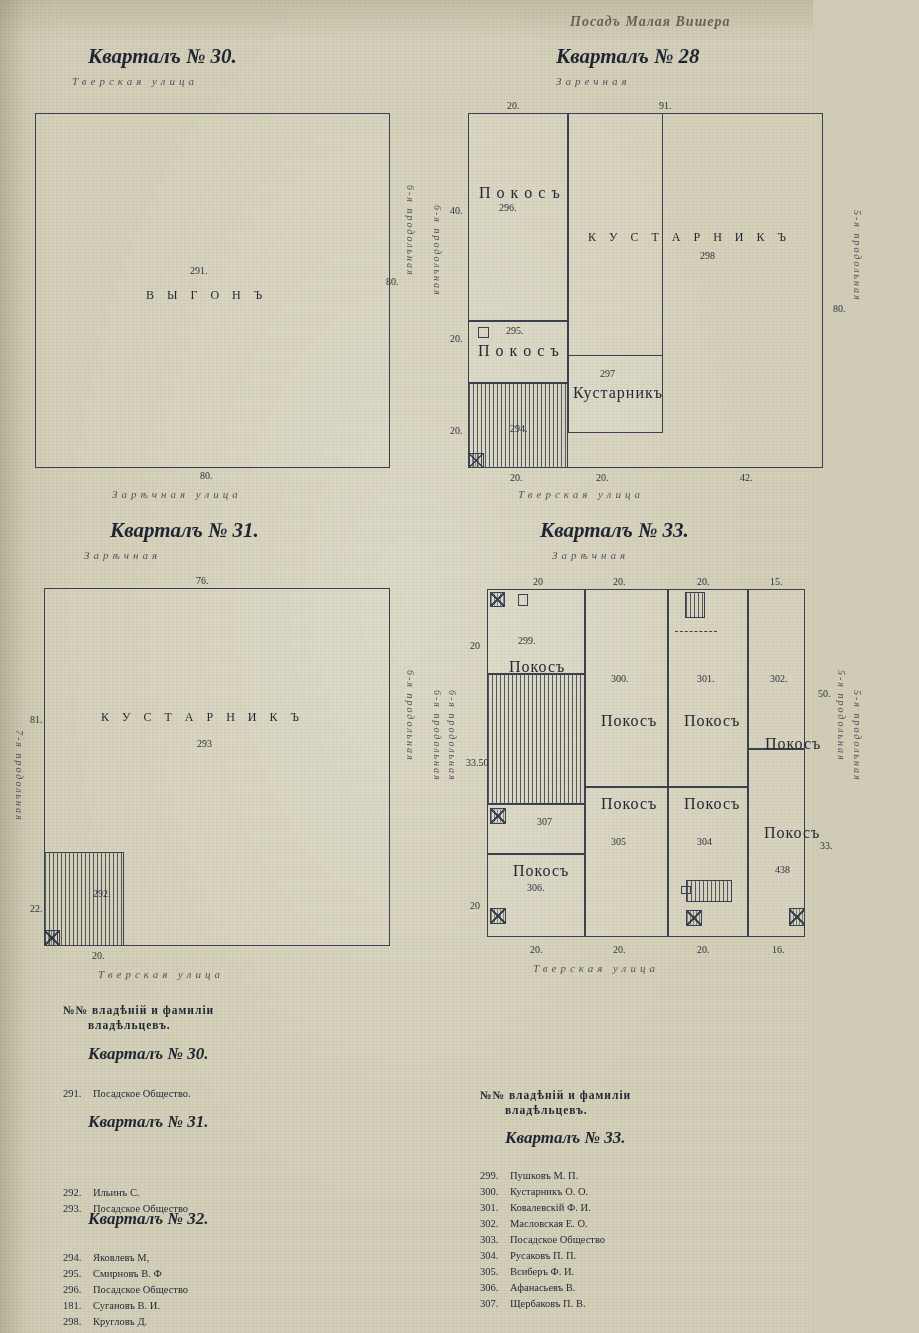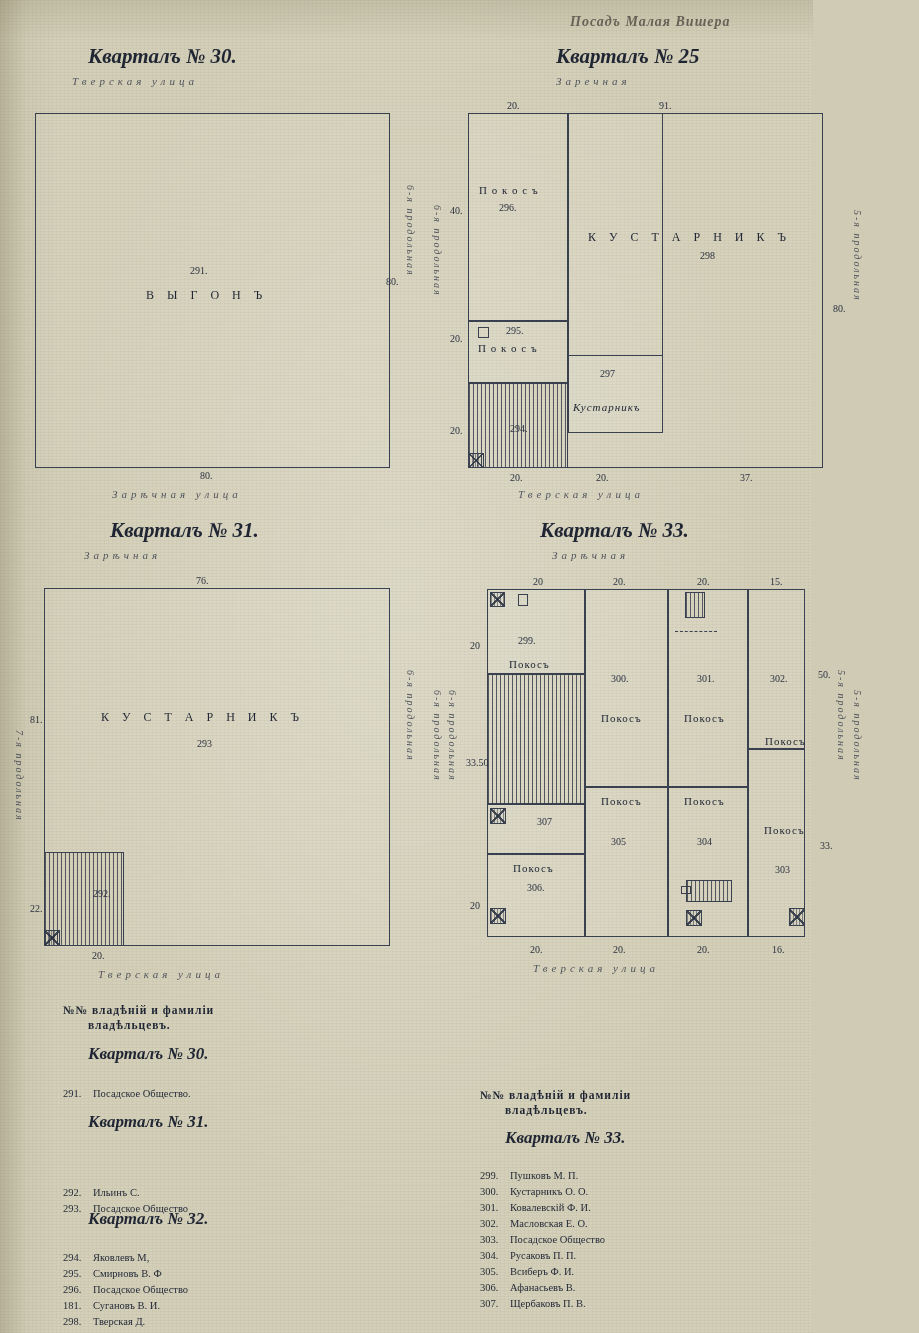--- a/index.html
+++ b/index.html
@@ -69,21 +69,21 @@
     opacity:.85;
   }
   .num{
     position:absolute;
     font-size:10px;
     color:#2b3140;
     white-space:nowrap;
   }
   .plotlbl{
     position:absolute;
-    font-size:11px;
+    font-size:16px;
     letter-spacing:1px;
     color:#222836;
     white-space:nowrap;
   }
   .bigspaced{
     position:absolute;
     font-size:12px;
     letter-spacing:5px;
     color:#1f2533;
     white-space:nowrap;
@@ -159,21 +159,21 @@
   <div class="bigspaced" style="left:146px;top:288px;">В Ы Г О Н Ъ</div>
 
   <div class="num" style="left:200px;top:470px;">80.</div>
   <div class="num" style="left:386px;top:276px;">80.</div>
 
   <div class="subtitle" style="left:112px;top:488px;">Зарѣчная улица</div>
 
   <div class="vlabel" style="left:405px;top:185px;height:210px;">6-я продольная</div>
   <div class="vlabel" style="left:432px;top:205px;height:190px;">6-я продольная</div>
 
-  <div class="title" style="left:556px;top:44px;">Кварталъ № 25</div>
+  <div class="title" style="left:556px;top:44px;">Кварталъ № 28</div>
   <div class="subtitle" style="left:556px;top:75px;">Заречная</div>
 
   <div class="box" style="left:468px;top:113px;width:355px;height:355px;"></div>
 
   <div class="box" style="left:468px;top:113px;width:100px;height:208px;"></div>
   <div class="box" style="left:568px;top:113px;width:95px;height:320px;"></div>
   <div class="box" style="left:468px;top:321px;width:100px;height:62px;"></div>
   <div class="box" style="left:568px;top:355px;width:95px;height:78px;"></div>
   <div class="hatch" style="left:468px;top:383px;width:100px;height:85px;"></div>
   <div class="xbox" style="left:468px;top:453px;width:16px;height:15px;"></div>
@@ -183,33 +183,33 @@
   <div class="num" style="left:659px;top:100px;">91.</div>
 
   <div class="num" style="left:450px;top:205px;">40.</div>
   <div class="num" style="left:450px;top:333px;">20.</div>
   <div class="num" style="left:450px;top:425px;">20.</div>
   <div class="num" style="left:386px;top:276px;"></div>
   <div class="num" style="left:833px;top:303px;">80.</div>
 
   <div class="num" style="left:510px;top:472px;">20.</div>
   <div class="num" style="left:596px;top:472px;">20.</div>
-  <div class="num" style="left:740px;top:472px;">37.</div>
+  <div class="num" style="left:740px;top:472px;">42.</div>
 
   <div class="plotlbl" style="left:479px;top:184px;">П о к о с ъ</div>
   <div class="num" style="left:499px;top:202px;">296.</div>
 
   <div class="bigspaced" style="left:588px;top:230px;">К У С Т А Р Н И К Ъ</div>
   <div class="num" style="left:700px;top:250px;">298</div>
 
   <div class="num" style="left:506px;top:325px;">295.</div>
   <div class="plotlbl" style="left:478px;top:342px;">П о к о с ъ</div>
 
   <div class="num" style="left:600px;top:368px;">297</div>
-  <div class="plotlbl" style="left:573px;top:401px;font-style:italic;">Кустарникъ</div>
+  <div class="plotlbl" style="left:573px;top:384px;">Кустарникъ</div>
 
   <div class="num" style="left:510px;top:423px;">294.</div>
 
   <div class="subtitle" style="left:518px;top:488px;">Тверская улица</div>
   <div class="vlabel" style="left:852px;top:210px;height:190px;">5-я продольная</div>
 
   <div class="title" style="left:110px;top:518px;">Кварталъ № 31.</div>
   <div class="subtitle" style="left:84px;top:549px;">Зарѣчная</div>
 
   <div class="box" style="left:44px;top:588px;width:346px;height:358px;"></div>
@@ -267,21 +267,21 @@
 
   <div class="num" style="left:530px;top:944px;">20.</div>
   <div class="num" style="left:613px;top:944px;">20.</div>
   <div class="num" style="left:697px;top:944px;">20.</div>
   <div class="num" style="left:772px;top:944px;">16.</div>
 
   <div class="num" style="left:470px;top:640px;">20</div>
   <div class="num" style="left:466px;top:757px;">33.50</div>
   <div class="num" style="left:470px;top:900px;">20</div>
 
-  <div class="num" style="left:818px;top:669px;">50.</div>
+  <div class="num" style="left:818px;top:688px;">50.</div>
   <div class="num" style="left:820px;top:840px;">33.</div>
 
   <div class="num" style="left:518px;top:635px;">299.</div>
   <div class="plotlbl" style="left:509px;top:658px;">Покосъ</div>
 
   <div class="num" style="left:611px;top:673px;">300.</div>
   <div class="plotlbl" style="left:601px;top:712px;">Покосъ</div>
 
   <div class="num" style="left:697px;top:673px;">301.</div>
   <div class="plotlbl" style="left:684px;top:712px;">Покосъ</div>
@@ -294,21 +294,21 @@
   <div class="plotlbl" style="left:513px;top:862px;">Покосъ</div>
   <div class="num" style="left:527px;top:882px;">306.</div>
 
   <div class="plotlbl" style="left:601px;top:795px;">Покосъ</div>
   <div class="num" style="left:611px;top:836px;">305</div>
 
   <div class="plotlbl" style="left:684px;top:795px;">Покосъ</div>
   <div class="num" style="left:697px;top:836px;">304</div>
 
   <div class="plotlbl" style="left:764px;top:824px;">Покосъ</div>
-  <div class="num" style="left:775px;top:864px;">303</div>
+  <div class="num" style="left:775px;top:864px;">438</div>
 
   <div class="subtitle" style="left:533px;top:962px;">Тверская улица</div>
   <div class="vlabel" style="left:447px;top:690px;height:200px;">6-я продольная</div>
   <div class="vlabel" style="left:836px;top:670px;height:200px;">5-я продольная</div>
   <div class="vlabel" style="left:852px;top:690px;height:190px;">5-я продольная</div>
 
   <div class="legend-head" style="left:63px;top:1003px;">№№ владѣній и фамиліи</div>
   <div class="legend-head" style="left:88px;top:1018px;">владѣльцевъ.</div>
 
   <div class="legend-title" style="left:88px;top:1044px;">Кварталъ № 30.</div>
@@ -321,21 +321,21 @@
     <div><span class="n">292.</span><span>Ильинъ С.</span></div>
     <div><span class="n">293.</span><span>Посадское Общество</span></div>
   </div>
 
   <div class="legend-title" style="left:88px;top:1209px;">Кварталъ № 32.</div>
   <div class="legend-list" style="left:63px;top:1250px;">
     <div><span class="n">294.</span><span>Яковлевъ М,</span></div>
     <div><span class="n">295.</span><span>Смирновъ В. Ф</span></div>
     <div><span class="n">296.</span><span>Посадское Общество</span></div>
     <div><span class="n">181.</span><span>Сугановъ В. И.</span></div>
-    <div><span class="n">298.</span><span>Тверская Д.</span></div>
+    <div><span class="n">298.</span><span>Кругловъ Д.</span></div>
   </div>
 
   <div class="legend-head" style="left:480px;top:1088px;">№№ владѣній и фамиліи</div>
   <div class="legend-head" style="left:505px;top:1103px;">владѣльцевъ.</div>
 
   <div class="legend-title" style="left:505px;top:1128px;">Кварталъ № 33.</div>
   <div class="legend-list" style="left:480px;top:1168px;">
     <div><span class="n">299.</span><span>Пушковъ М. П.</span></div>
     <div><span class="n">300.</span><span>Кустарникъ О. О.</span></div>
     <div><span class="n">301.</span><span>Ковалевскій Ф. И.</span></div>

